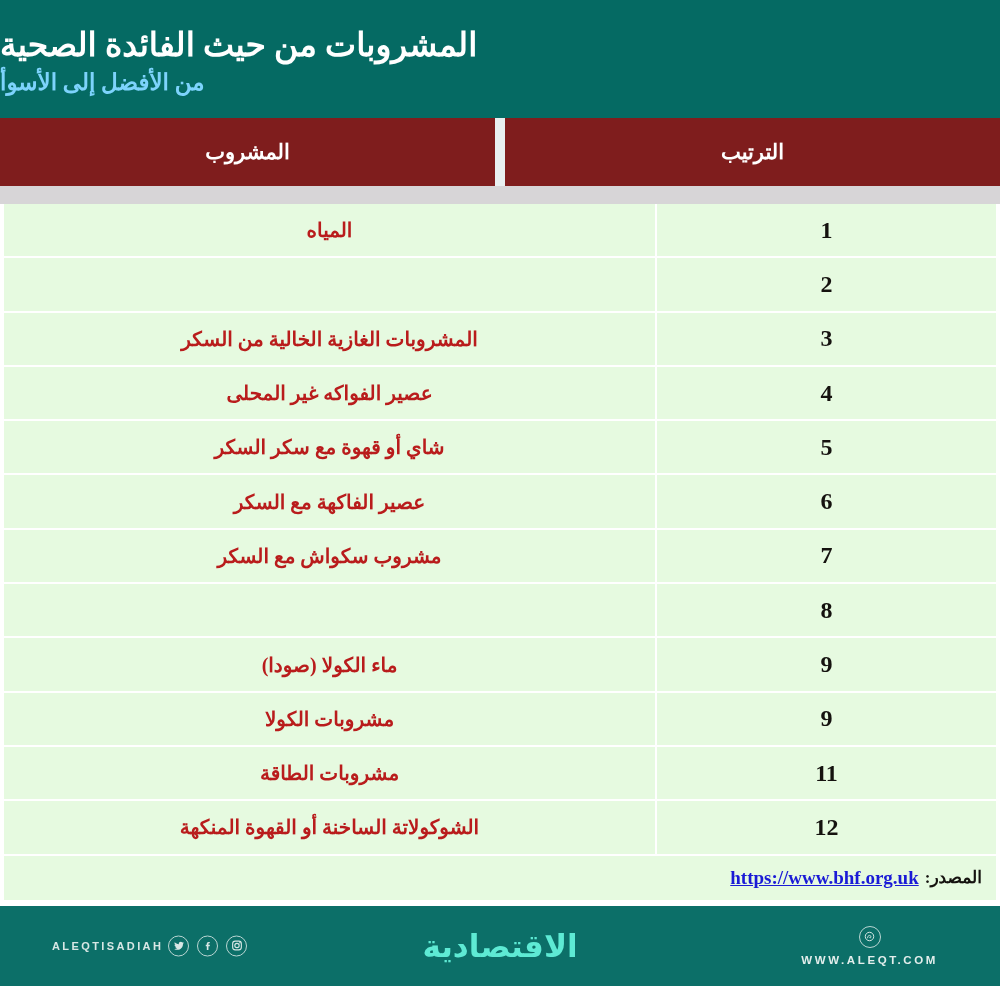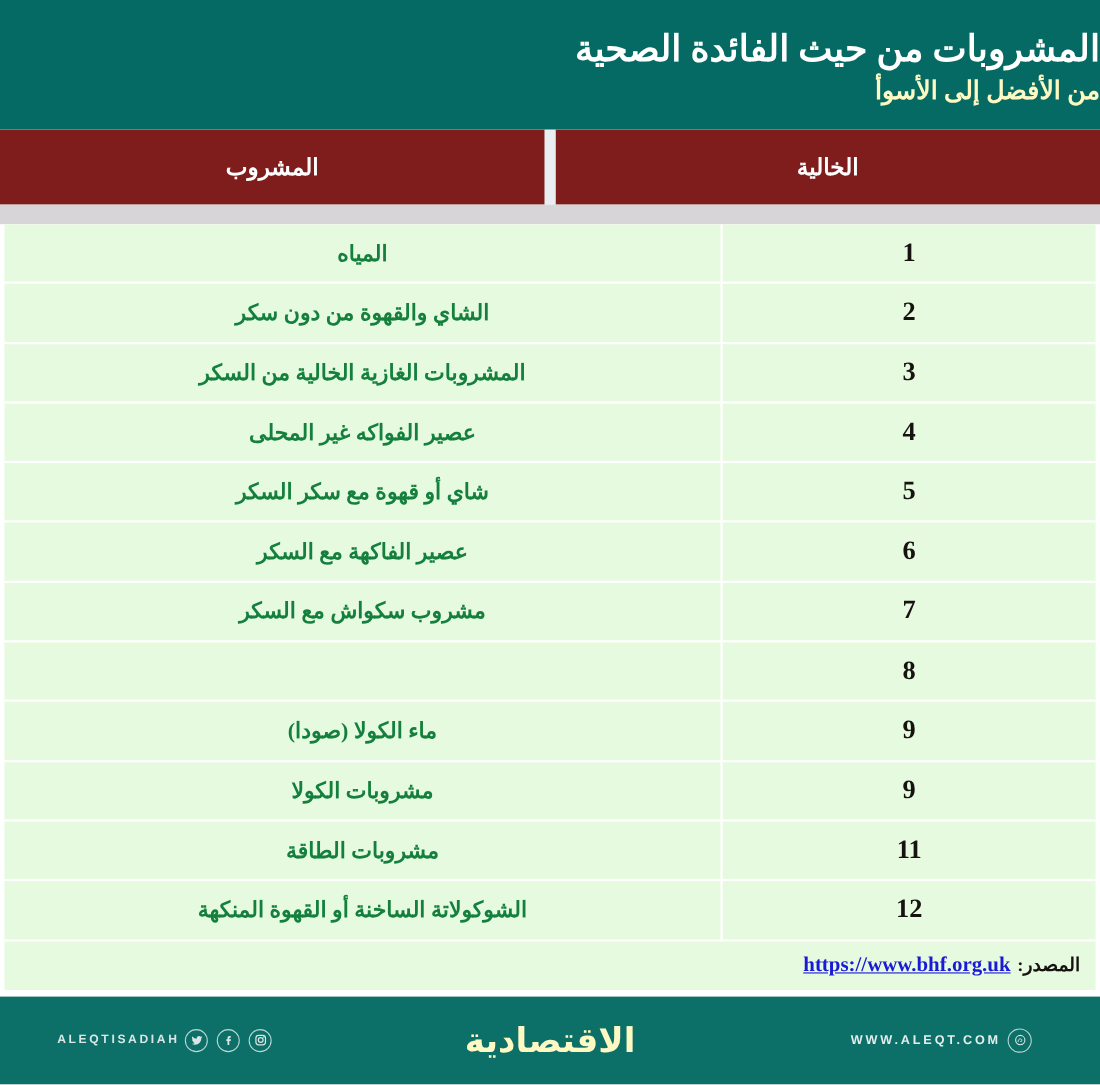--- a/index.html
+++ b/index.html
@@ -24,38 +24,37 @@
     flex-direction: column;
   }
 
   
   .title-block {
     background: #056a63;
     height: 118px;
     width: 1000px;
     display: flex;
     flex-direction: column;
-    align-items: flex-start;
+    align-items: flex-end;
     justify-content: center;
     padding-top: 4px;
-    padding-left: 28px;
   }
 
   .main-title {
     color: #ffffff;
     font-size: 33px;
     font-weight: bold;
     line-height: 1.28;
     letter-spacing: 0px;
     text-align: center;
     font-family: "Liberation Serif", "DejaVu Serif", serif;
   }
 
   .sub-title {
-    color: #fef9c3;
+    color: #7dd3fc;
     font-size: 23px;
     font-weight: bold;
     line-height: 1.3;
     text-align: center;
     margin-top: 2px;
     font-family: "Liberation Serif", "DejaVu Serif", serif;
   }
 
   
   .col-header {
@@ -117,21 +116,21 @@
     border-left: 2px solid #ffffff;
   }
 
   .cell-drink {
     width: 651px;
     display: flex;
     align-items: center;
     justify-content: center;
     font-size: 20px;
     font-weight: bold;
-    color: #15803d;
+    color: #b91c1c;
     font-family: "Liberation Serif", "DejaVu Serif", serif;
     padding: 0 14px;
     text-align: left;
   }
 
   
   .source-row {
     width: 992px;
     margin: 0 4px;
     height: 44px;
@@ -218,34 +217,34 @@
     font-weight: bold;
     font-family: "Liberation Sans", "DejaVu Sans", sans-serif;
     direction: ltr;
   }
 
   .footer-center {
     position: absolute;
     left: 50%;
     top: 50%;
     transform: translate(-50%, -50%);
-    color: #fef9c3;
+    color: #5eead4;
     font-size: 31px;
     font-weight: bold;
     letter-spacing: -1px;
     font-family: "Liberation Sans", "DejaVu Sans", sans-serif;
   }
 
   .footer-right {
     position: absolute;
     right: 62px;
     top: 50%;
     transform: translateY(-50%);
     display: flex;
-    flex-direction: row;
+    flex-direction: column;
     align-items: center;
     gap: 6px;
   }
 
   .site-logo {
     width: 22px;
     height: 22px;
     border-radius: 50%;
     border: 1.4px solid #b9d6d3;
     display: flex;
@@ -266,37 +265,36 @@
 <body>
 
 <div id="infographic">
 
   <div class="title-block">
     <div class="main-title">المشروبات من حيث الفائدة الصحية</div>
     <div class="sub-title">من الأفضل إلى الأسوأ</div>
   </div>
 
   <div class="col-header">
-    <div class="col-header-cell col-header-rank">الخالية</div>
+    <div class="col-header-cell col-header-rank">الترتيب</div>
     <div class="col-header-gap"></div>
     <div class="col-header-cell col-header-drink">المشروب</div>
   </div>
 
   <div class="grey-strip"></div>
 
   <div class="table-body">
 
     <div class="data-row">
       <div class="cell-rank">1</div>
       <div class="cell-drink">المياه</div>
     </div>
 
     <div class="data-row">
       <div class="cell-rank">2</div>
-      <div class="cell-drink">الشاي والقهوة من دون سكر</div>
     </div>
 
     <div class="data-row">
       <div class="cell-rank">3</div>
       <div class="cell-drink">المشروبات الغازية الخالية من السكر</div>
     </div>
 
     <div class="data-row">
       <div class="cell-rank">4</div>
       <div class="cell-drink">عصير الفواكه غير المحلى</div>

